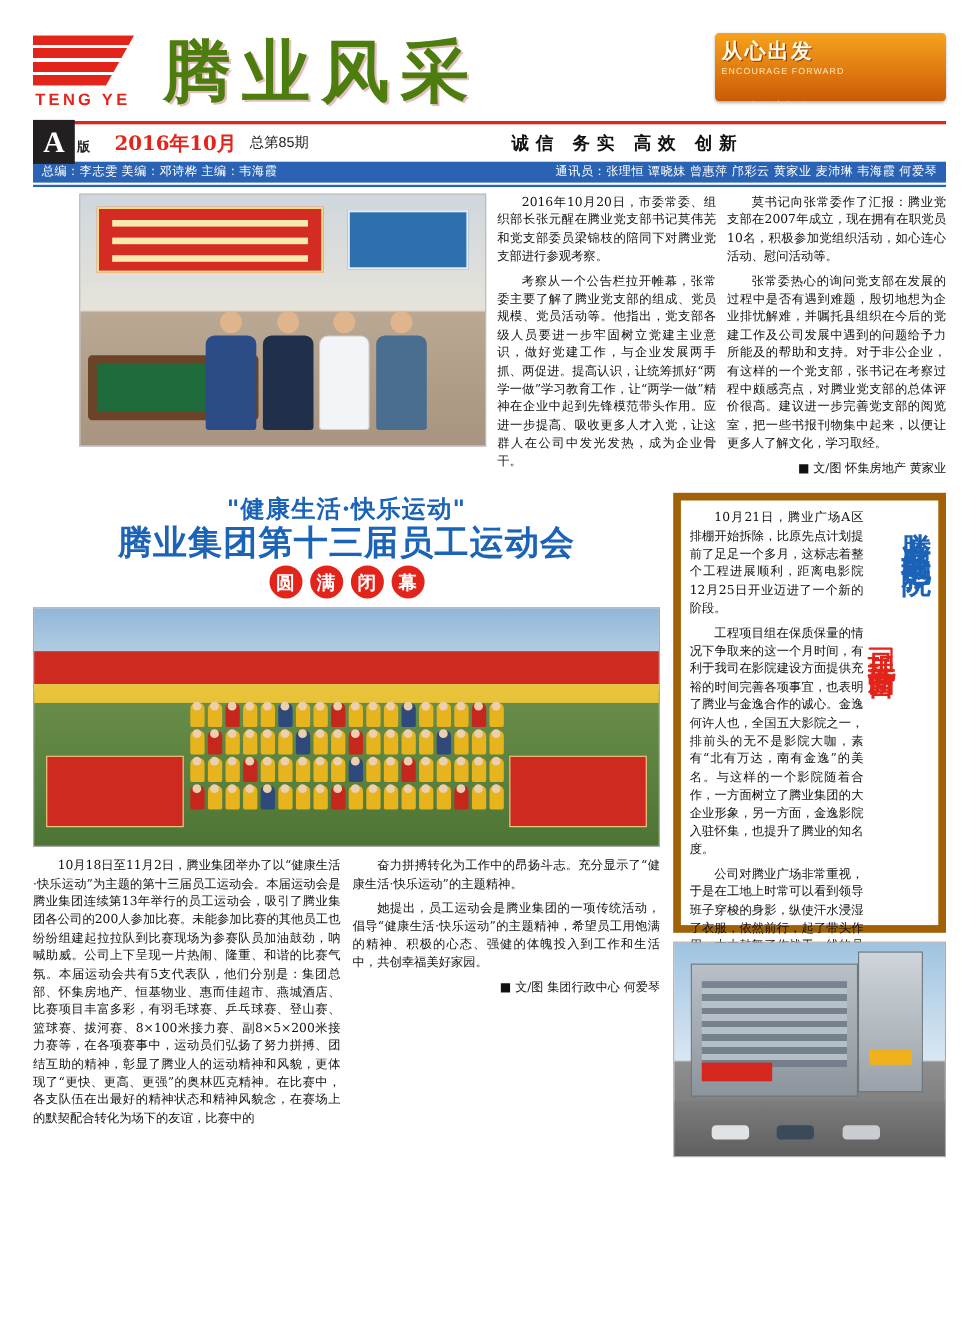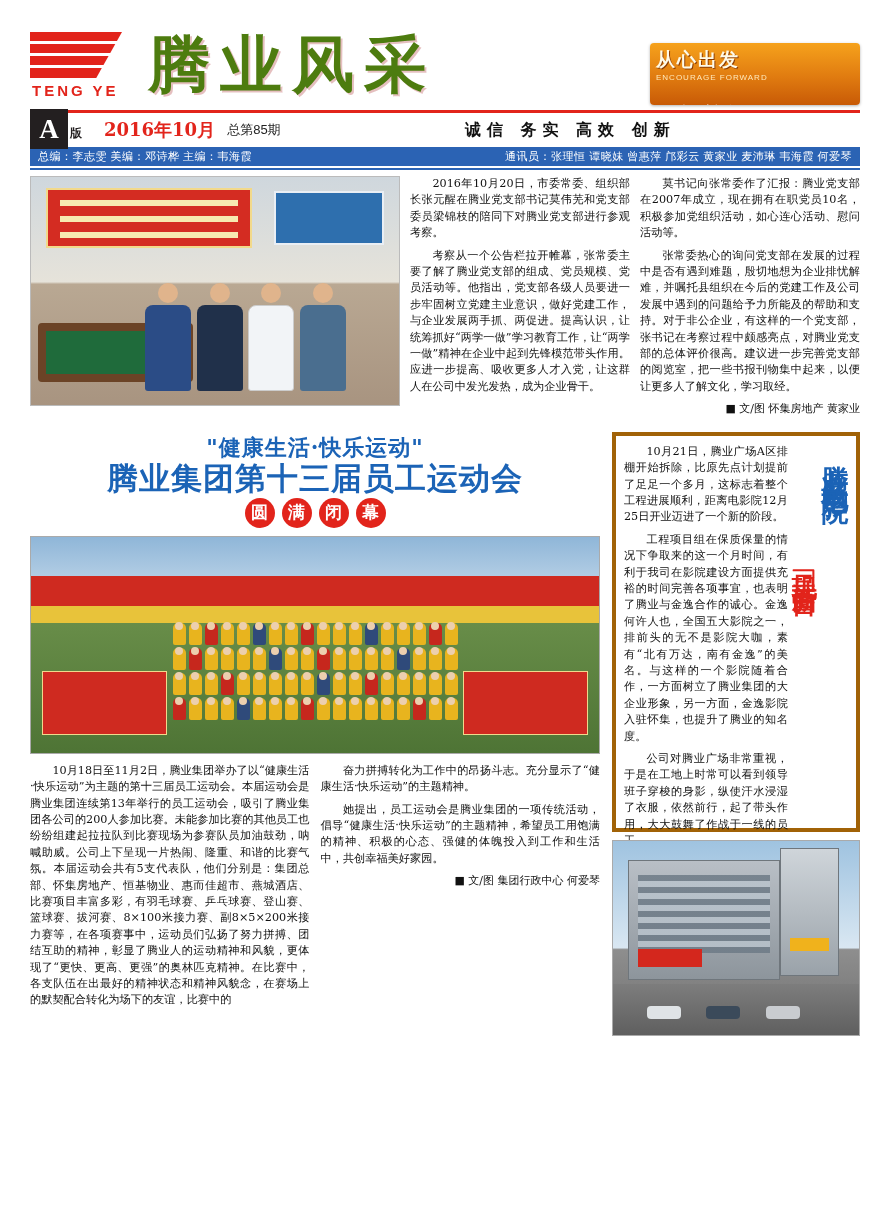--- a/index.html
+++ b/index.html
@@ -57,21 +57,21 @@
     font-weight: bold;
     color: #4d7c0f;
     letter-spacing: 10px;
     line-height: 78px;
     white-space: nowrap;
     text-shadow: 2px 2px 0 rgba(150,0,0,.25);
     margin-left: 6px;
   }
   .slogan-badge {
     position: absolute;
-    right: 0; top: 17px;
+    right: 0; top: 4px;
     width: 210px; height: 62px;
     background: linear-gradient(180deg,#f6a21c 0%, #e07b10 55%, #c85a06 100%);
     border-radius: 4px;
     color: #fff;
     padding: 4px 6px;
     box-shadow: 0 1px 3px rgba(0,0,0,.3);
     overflow: hidden;
   }
   .slogan-line1 {
     font-size: 19px; font-weight: bold; letter-spacing: 2px;
@@ -140,20 +140,21 @@
     margin: 10px 0 4px 0;
   }
   .headline .l1 { font-size: 31px; letter-spacing: 1px; line-height: 38px; }
   .headline .l2 { font-size: 31px; letter-spacing: 1px; line-height: 38px; }
 
   
   .top-story {
     display: flex;
     gap: 10px;
     margin-top: 6px;
+    margin-left: 42px;
   }
   .photo {
     position: relative;
     overflow: hidden;
     background: #ccc;
   }
   .photo-main {
     flex: 0 0 370px;
     height: 230px;
     border: 1px solid #bbb;
@@ -261,21 +262,21 @@
   .gp-banner-l { left: 2%; }
   .gp-banner-r { right: 2%; }
 
   .three-cols {
     display: flex; gap: 11px; margin-top: 9px;
   }
   .three-cols .c { flex: 1; }
 
   
   .vert-box {
-    border: 4px solid #a16207;
+    border: 7px solid #a16207;
     height: 400px;
     padding: 8px 6px;
     display: flex;
     flex-direction: row-reverse;
     justify-content: center;
     gap: 2px;
   }
   .vert-title {
     writing-mode: vertical-rl;
     text-orientation: upright;

